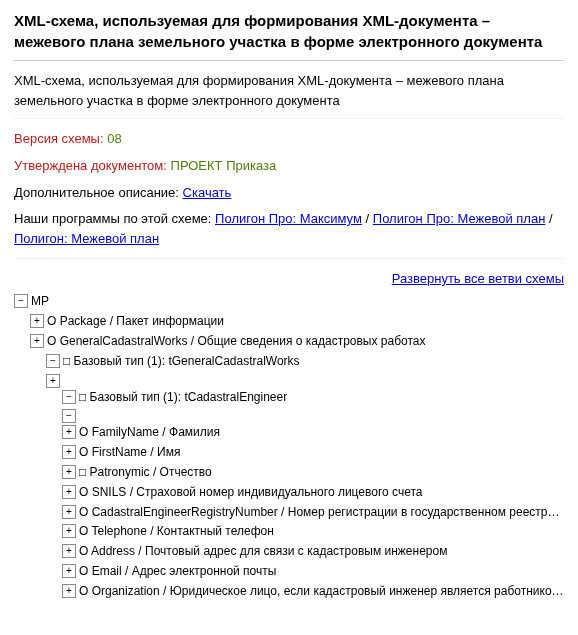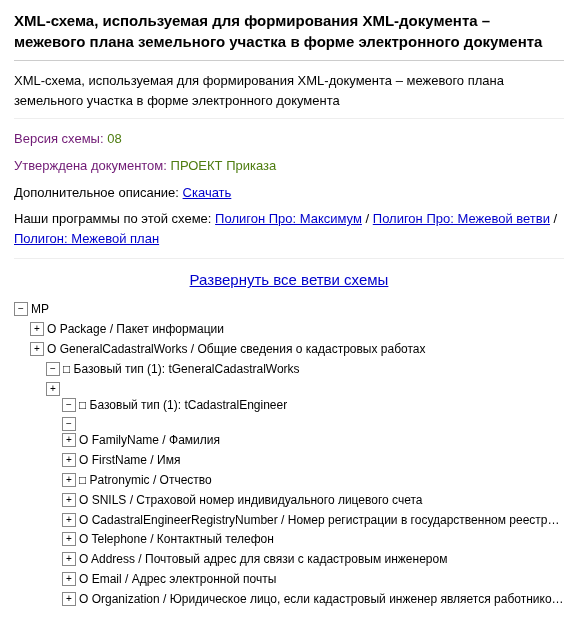--- a/index.html
+++ b/index.html
@@ -31,44 +31,44 @@
       margin-bottom: 10px;
       border-bottom: 1px solid #eee;
       padding-bottom: 8px;
     }
     .meta-section {
       margin-bottom: 6px;
       font-size: 13px;
       line-height: 1.6;
     }
     .meta-section .label {
-      color: #701a75;
+      color: #b91c1c;
     }
     .meta-section .value {
       color: #4d7c0f;
     }
     a {
       color: #00c;
       text-decoration: underline;
       cursor: pointer;
     }
     .programs-line {
       font-size: 13px;
       line-height: 1.5;
       margin-bottom: 12px;
       border-bottom: 1px solid #eee;
       padding-bottom: 10px;
     }
     .schema-section {
       margin-top: 8px;
     }
     .expand-all {
-      text-align: center;
-      margin-bottom: 12px;
-      font-size: 15px;
+      text-align: right;
+      margin-bottom: 6px;
+      font-size: 13px;
     }
     .tree {
       font-size: 12px;
       line-height: 1.65;
     }
     .tree-item {
       display: flex;
       align-items: flex-start;
       white-space: nowrap;
       overflow: hidden;
@@ -119,21 +119,21 @@
 
 
   <div class="meta-section">
     <span>Дополнительное описание:</span>
     <span> </span><a href="#">Скачать</a>
   </div>
 
   <div class="programs-line">
     <span>Наши программы по этой схеме:</span>
     <span> </span><a href="#">Полигон Про: Максимум</a>
-    <span> / </span><a href="#">Полигон Про: Межевой ветви</a>
+    <span> / </span><a href="#">Полигон Про: Межевой план</a>
     <span> / </span><a href="#">Полигон: Межевой план</a>
   </div>
 
   <div class="schema-section">
     <div class="expand-all">
       <a href="#">Развернуть все ветви схемы</a>
     </div>
     <div class="tree" id="tree-container">
     <div class="tree-item indent-0">
           <span class="expand-icon">−</span>

